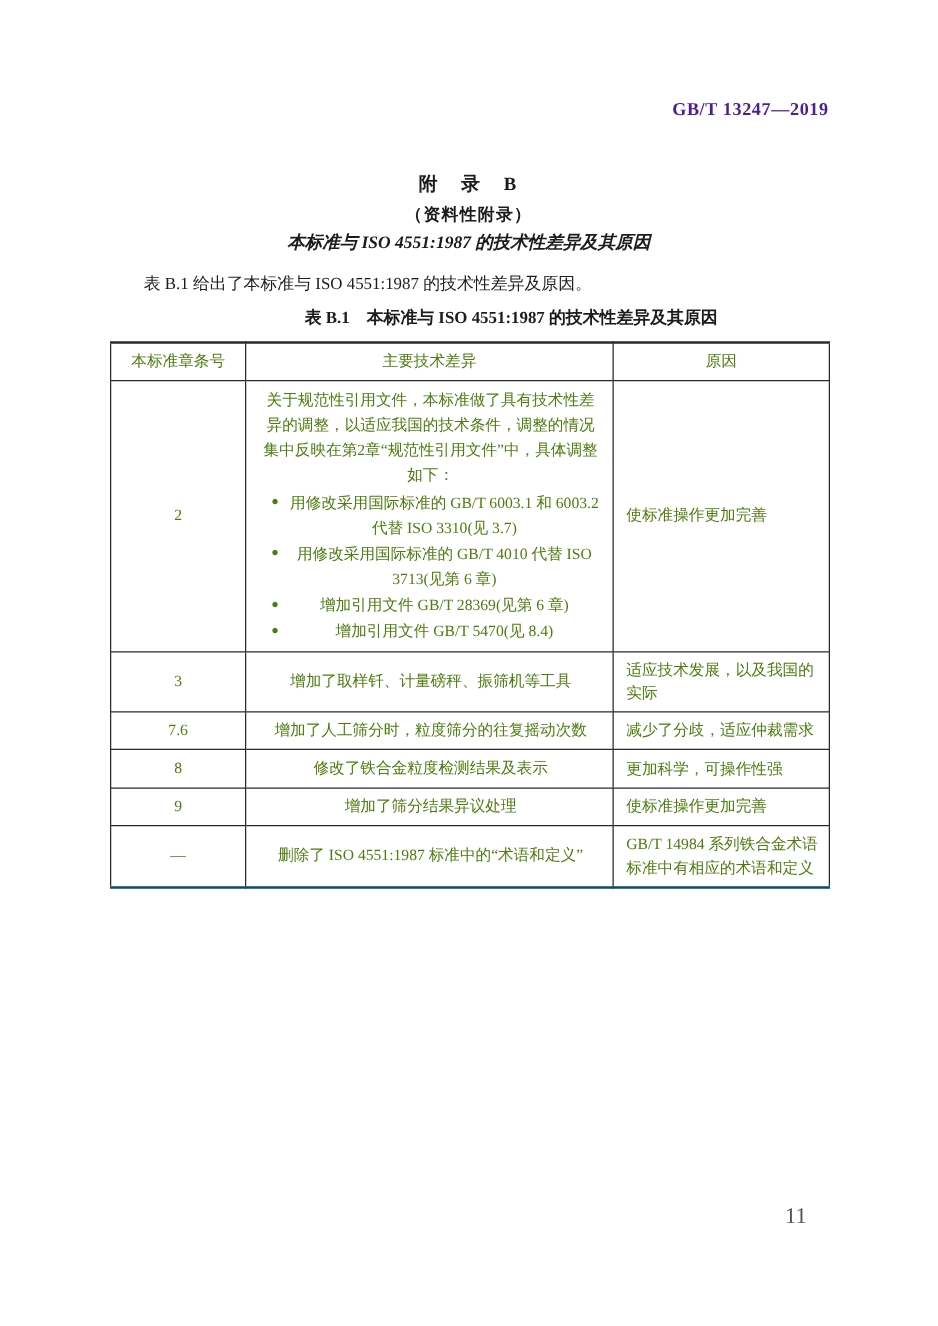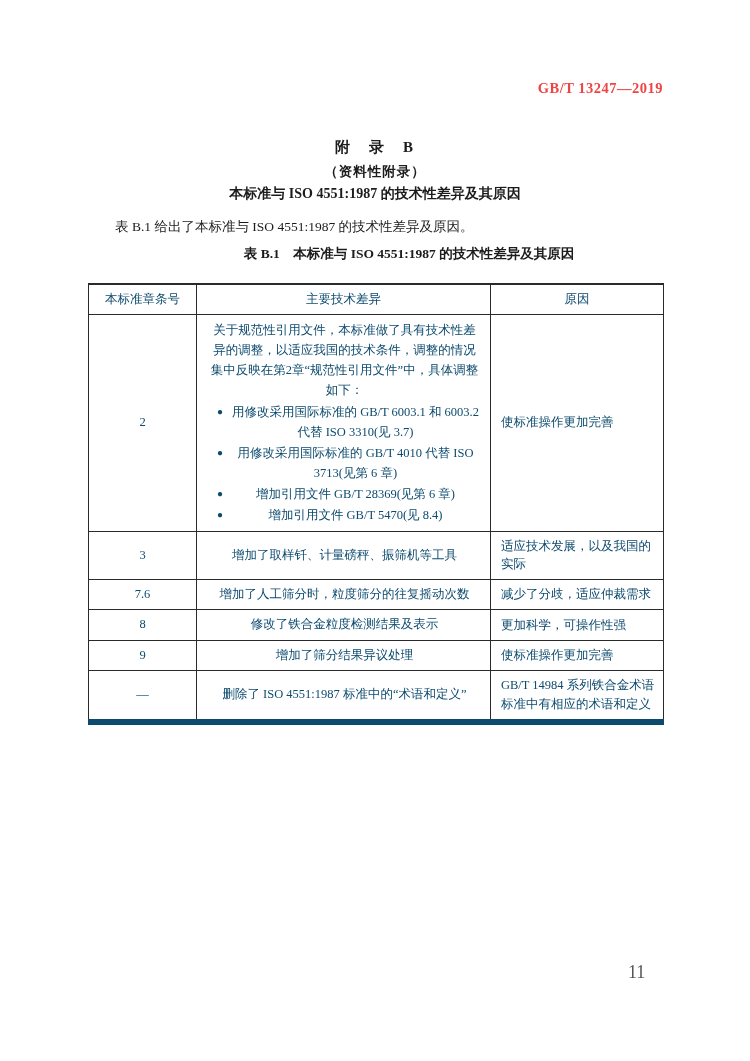--- a/index.html
+++ b/index.html
@@ -16,21 +16,21 @@
     inset: 0;
     background: #ffffff;
   }
   .header-code {
     position: absolute;
     top: 80px;
     right: 87px;
     font-weight: bold;
     font-size: 14.5px;
     letter-spacing: 0.5px;
-    color: #ef4444;
+    color: #4c1d95;
   }
   .appendix-title {
     position: absolute;
     top: 138px;
     left: 0;
     width: 100%;
     text-align: center;
     font-weight: bold;
     font-size: 15px;
     letter-spacing: 2px;
@@ -46,20 +46,21 @@
     letter-spacing: 1px;
   }
   .appendix-heading {
     position: absolute;
     top: 185px;
     left: 0;
     width: 100%;
     text-align: center;
     font-weight: bold;
     font-size: 14px;
+    font-style: italic;
   }
   .intro-paragraph {
     position: absolute;
     top: 218px;
     left: 88px;
     width: 575px;
     font-size: 13.5px;
     text-indent: 2em;
   }
   .table-caption {
@@ -73,24 +74,23 @@
     margin-left: 34px;
   }
   .diff-table {
     position: absolute;
     top: 273px;
     left: 88px;
     width: 575px;
     border-collapse: collapse;
     table-layout: fixed;
     font-size: 12.5px;
-    color: #0c4a6e;
+    color: #4d7c0f;
     border-top: 2px solid #2a2a2a;
-    border-bottom: 6px solid #0c4a6e;
-    margin-top: 10px;
+    border-bottom: 2px solid #0c4a6e;
   }
   .diff-table col.c1 { width: 108px; }
   .diff-table col.c2 { width: 294px; }
   .diff-table col.c3 { width: 173px; }
   .diff-table th, .diff-table td {
     border: 1px solid #2a2a2a;
     vertical-align: middle;
     font-weight: normal;
     line-height: 1.55;
   }

